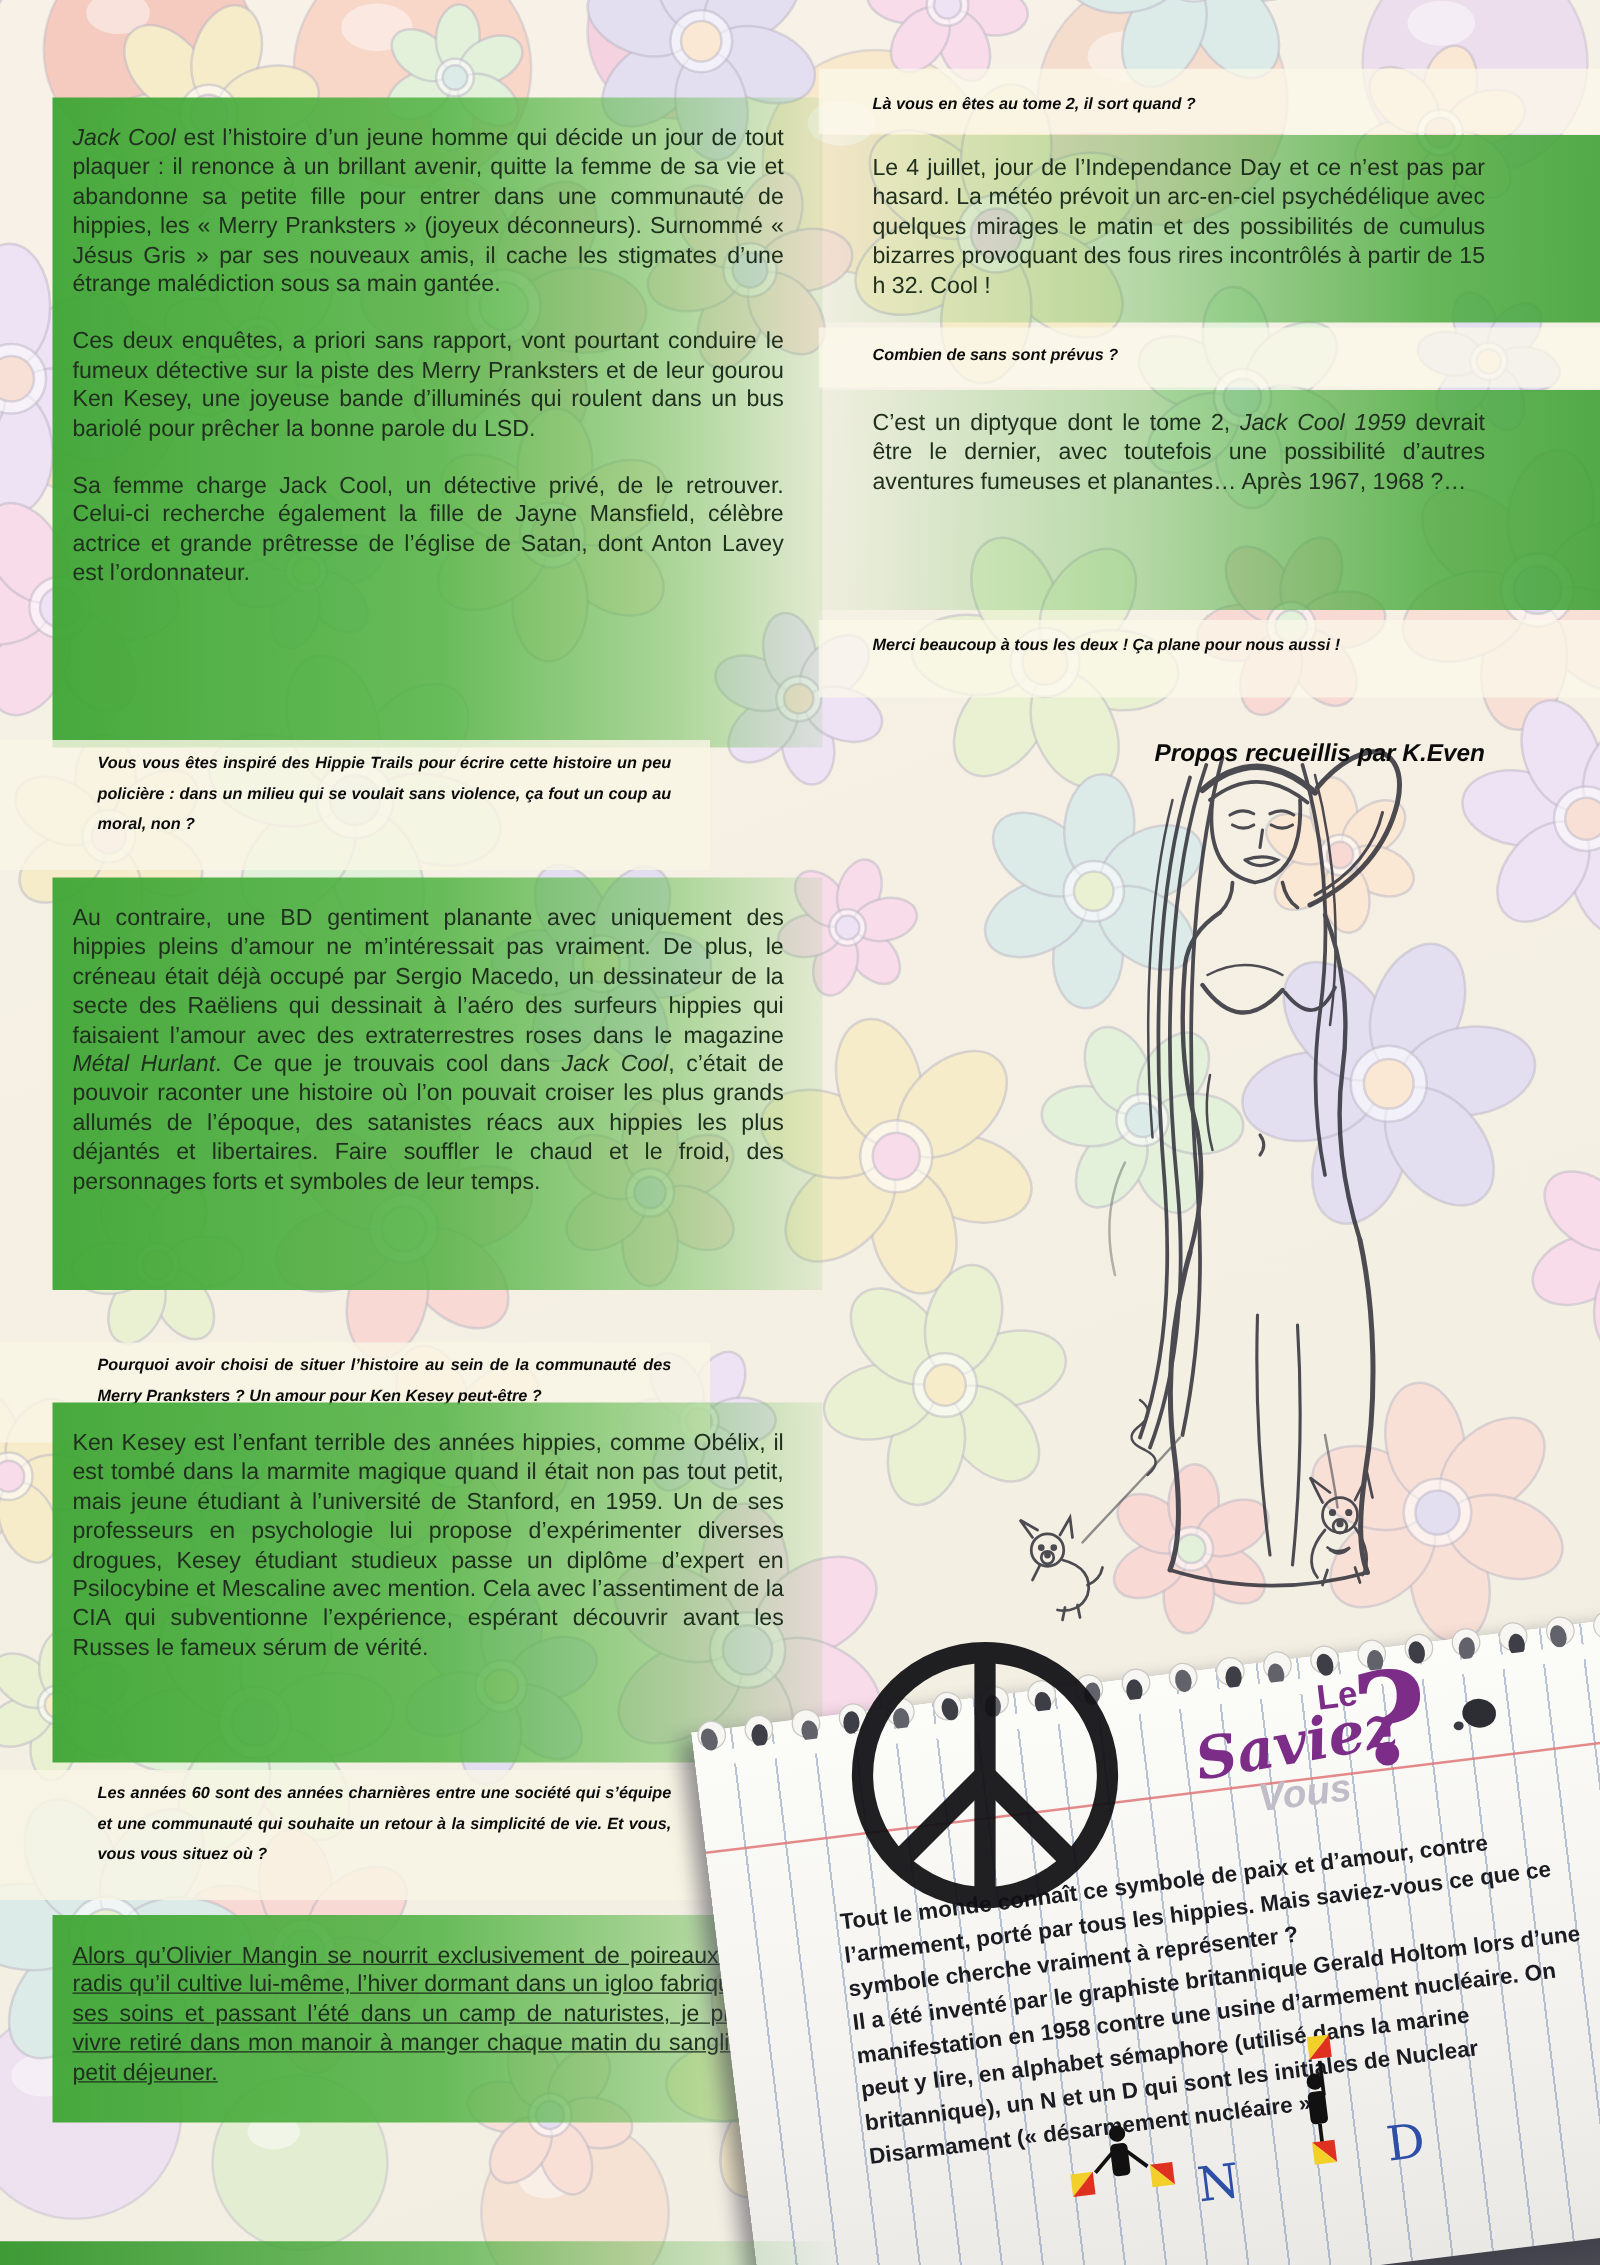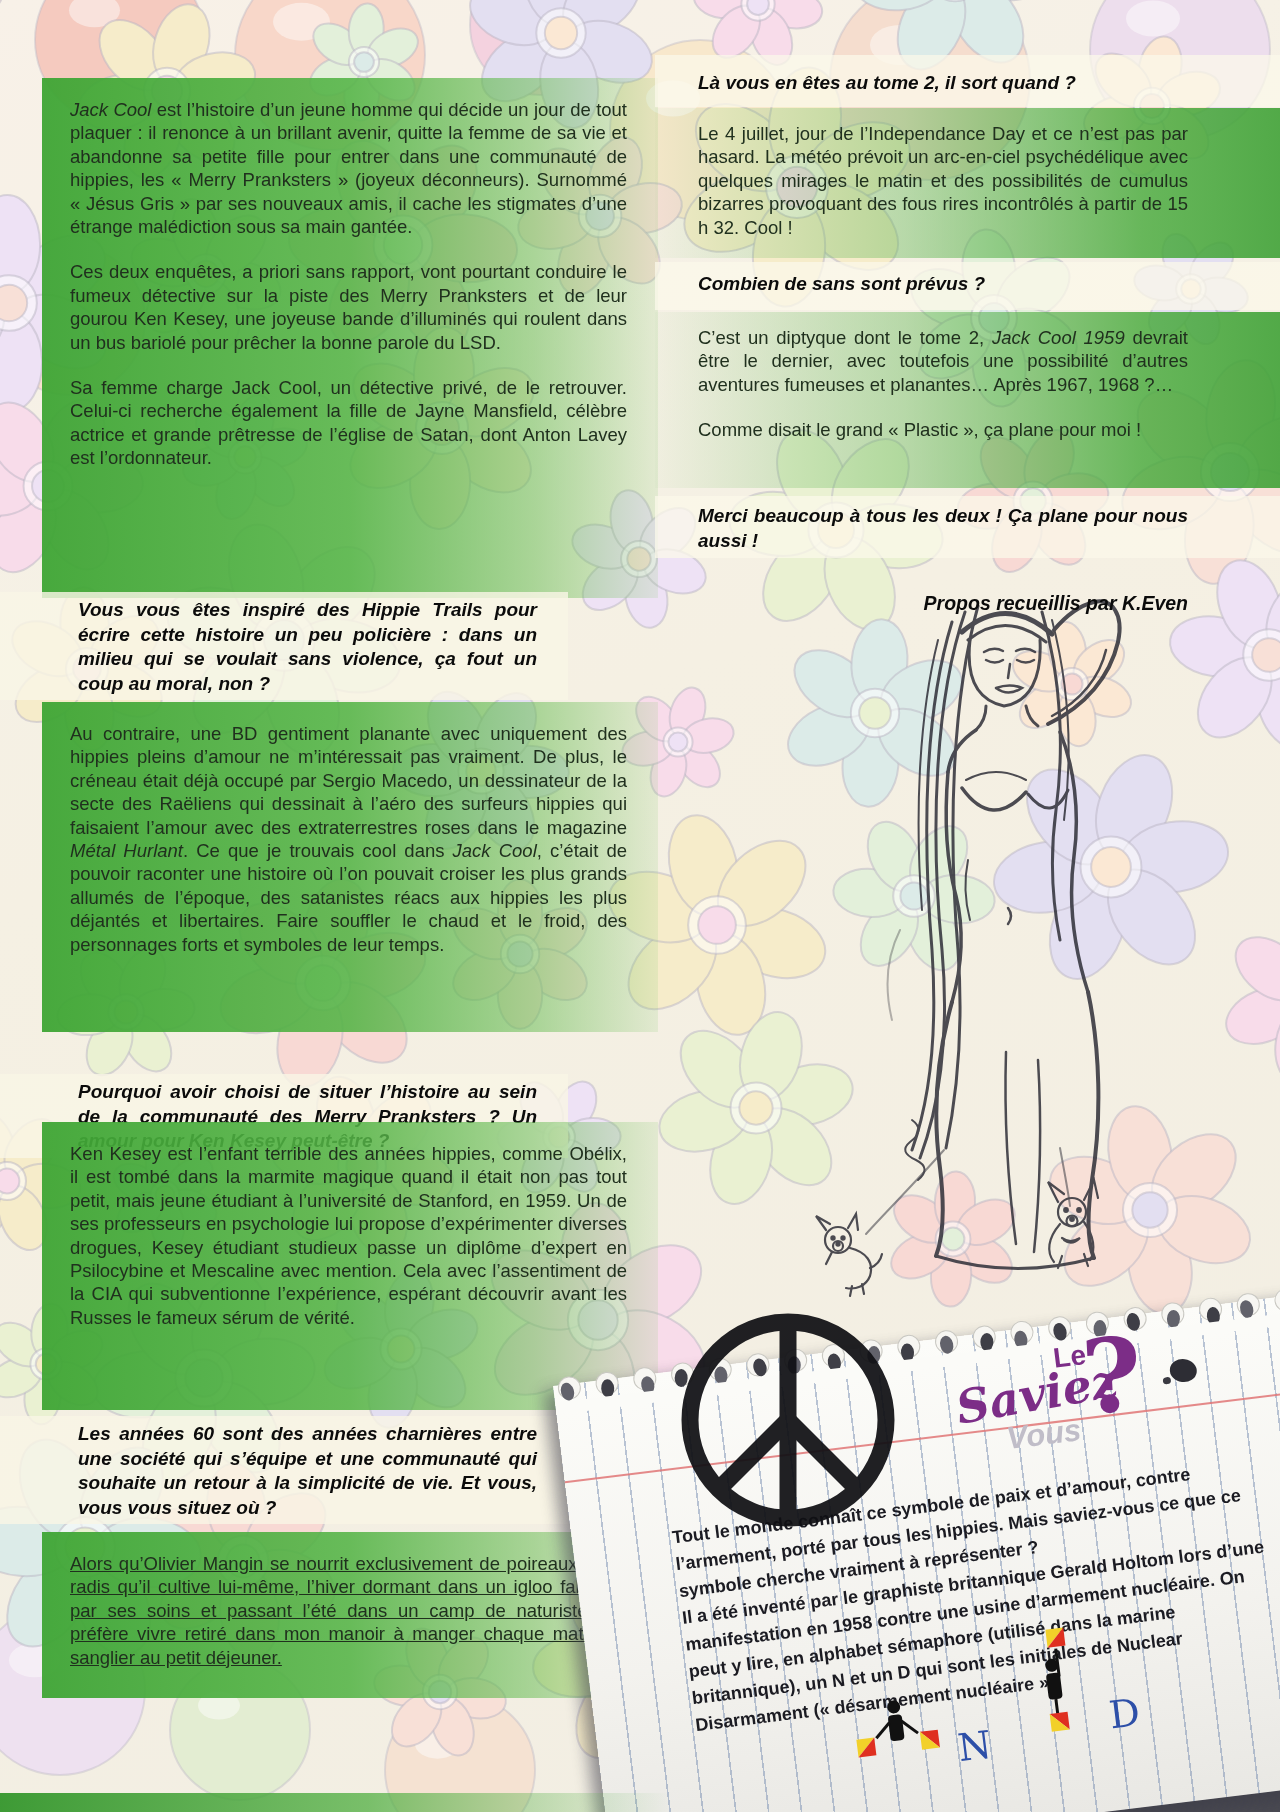--- a/index.html
+++ b/index.html
@@ -6,23 +6,23 @@
   #page{position:relative;width:1280px;height:1812px;overflow:hidden;
         background:linear-gradient(160deg,#f6eee2 0%,#f2ecdc 40%,#efeadc 100%);
         font-family:"Liberation Sans", sans-serif;}
   svg{display:block;}
   #bg,#sketch{position:absolute;left:0;top:0;}
   .block{position:absolute;box-sizing:border-box;}
   .answer p{margin:0 0 22px 0;}
   .answer p:last-child{margin-bottom:0;}
   .answer{color:#20301e;font-size:18.5px;line-height:23.4px;text-align:justify;}
   .it{font-style:italic;}
-  .question{color:#0b0b0b;font-weight:bold;font-style:italic;font-size:19px;line-height:24.5px;text-align:justify;}
+  .question{color:#0b0b0b;font-weight:bold;font-style:italic;font-size:13px;line-height:24.5px;text-align:justify;}
   
-  .l-green{left:42px;width:616px;padding:20px 31px 12px 28px;
+  .l-green{left:42px;width:616px;padding:20px 31px 12px 16px;
      background:linear-gradient(90deg,rgba(62,165,52,.95) 0%,rgba(84,180,70,.88) 50%,rgba(108,190,88,.55) 80%,rgba(132,200,110,.16) 100%);}
   .l-band{left:0;width:568px;padding:6px 31px 4px 78px;background:rgba(249,245,229,.82);}
   
   .r-green{left:655px;width:625px;padding:14px 92px 12px 43px;
      background:linear-gradient(90deg,rgba(90,180,78,.03) 0%,rgba(90,180,78,.40) 40%,rgba(72,170,60,.82) 78%,rgba(64,162,55,.9) 100%);}
   .r-band{left:655px;width:625px;padding:8px 92px 4px 43px;background:rgba(251,248,234,.75);}
   .byline{left:655px;width:625px;padding-right:92px;text-align:right;
      color:#0b0b0b;font-weight:bold;font-style:italic;font-size:19.5px;margin-top:24px;}
   
   #bottom-bar{position:absolute;left:0;bottom:0;width:670px;height:19px;
@@ -736,21 +736,20 @@
     <p>Alors qu’Olivier Mangin se nourrit exclusivement de poireaux et de radis qu’il cultive lui-même, l’hiver dormant dans un igloo fabriqué par ses soins et passant l’été dans un camp de naturistes, je préfère vivre retiré dans mon manoir à manger chaque matin du sanglier au petit déjeuner.</p>
   </div>
 
   <div class="block r-band question" style="top:55px;min-height:52px;padding-top:16px;">Là vous en êtes au tome 2, il sort quand ?</div>
   <div class="block r-green answer" style="top:108px;min-height:150px;">
     <p>Le 4 juillet, jour de l’Independance Day et ce n’est pas par hasard. La météo prévoit un arc-en-ciel psychédélique avec quelques mirages le matin et des possibilités de cumulus bizarres provoquant des fous rires incontrôlés à partir de 15 h 32. Cool !</p>
   </div>
   <div class="block r-band question" style="top:262px;min-height:48px;padding-top:10px;">Combien de sans sont prévus ?</div>
   <div class="block r-green answer" style="top:312px;min-height:176px;">
     <p><span>C’est un diptyque dont le tome 2, </span><span class="it">Jack Cool 1959</span><span> devrait être le dernier, avec toutefois une possibilité d’autres aventures fumeuses et planantes… Après 1967, 1968 ?…</span></p>
-    <p>Comme disait le grand « Plastic », ça plane pour moi !</p>
   </div>
   <div class="block r-band question" style="top:496px;min-height:62px;">Merci beaucoup à tous les deux ! Ça plane pour nous aussi !</div>
   <div class="block byline" style="top:568px;">Propos recueillis par K.Even</div>
 
   <div id="corner-backing"></div>
 
   <div id="paper">
     <svg id="torn">
         <circle cx="16" cy="17" r="11" fill="#f7f6f2" stroke="#c9c8c2" stroke-width="1"></circle>
         <ellipse cx="14" cy="20" rx="6.5" ry="9" fill="#62626b" transform="rotate(-10 16 22)"></ellipse>

